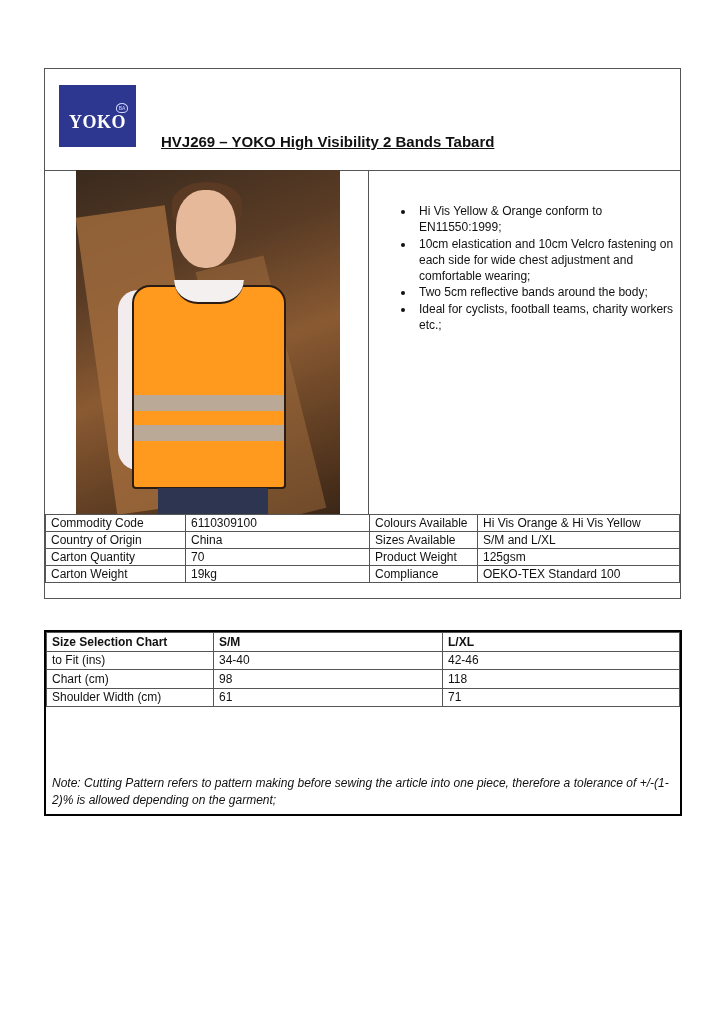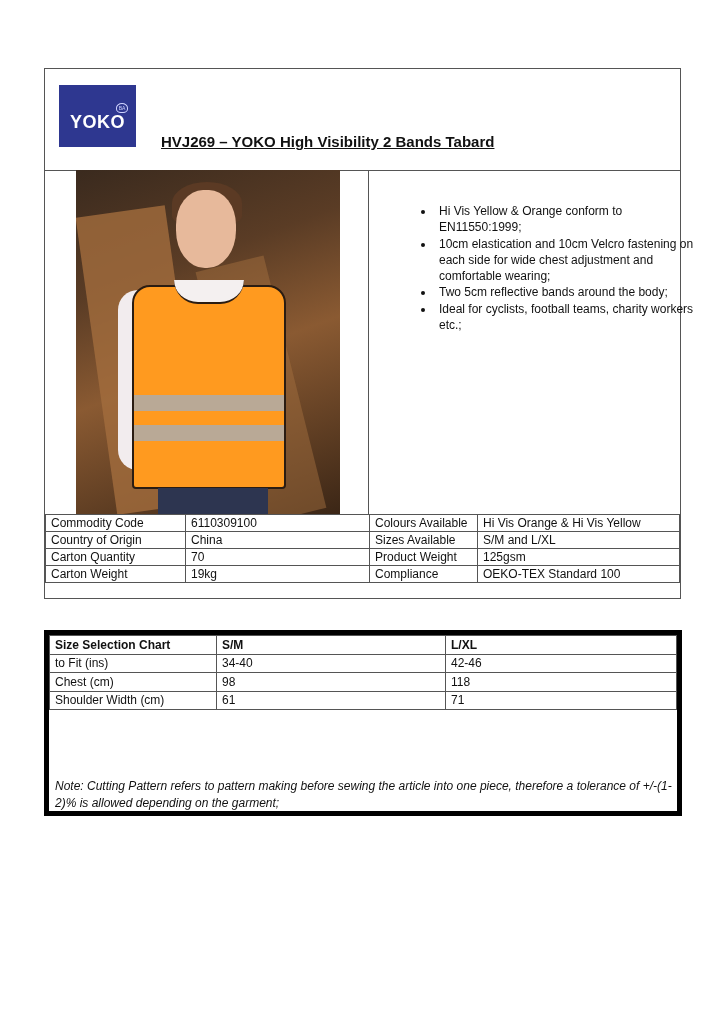--- a/index.html
+++ b/index.html
@@ -1,39 +1,39 @@
 <!DOCTYPE html>
 <html><head>
 <meta charset="utf-8">
 <style>
   html, body { margin:0; padding:0; background:#ffffff; }
   body { width:723px; height:1024px; position:relative; font-family:"Liberation Sans", sans-serif; color:#111; overflow:hidden; }
   .frame { position:absolute; left:44px; top:68px; width:637px; height:531px; border:1px solid #555; box-sizing:border-box; }
   .header-row { position:absolute; left:0; top:0; width:100%; height:101px; border-bottom:1px solid #555; }
   .logo { position:absolute; left:14px; top:16px; width:77px; height:62px; background:#2e3790; display:flex; align-items:center; justify-content:center; }
-  .logo-text { color:#fff; font-weight:bold; font-size:18px; letter-spacing:0.5px; font-family:Liberation Sans, sans-serif; position:relative;margin-top:12px; }
+  .logo-text { color:#fff; font-weight:bold; font-size:18px; letter-spacing:0.5px; font-family:Liberation Serif, serif; position:relative;margin-top:12px; }
   .logo-badge { position:absolute; right:8px; top:18px; width:10px; height:8px; border:1px solid #cfd3ff; border-radius:50% 50% 40% 40%; font-size:5px; color:#cfd3ff; line-height:8px; text-align:center; }
   .title { position:absolute; left:116px; top:64px; font-size:15px; font-weight:bold; text-decoration:underline; white-space:nowrap; }
   .photo-cell { position:absolute; left:0; top:101px; width:323px; height:344px; border-right:1px solid #555; }
   .photo { position:absolute; left:31px; top:0; width:264px; height:344px; overflow:hidden; background:linear-gradient(160deg,#3a2a1e 0%,#5a3c25 30%,#8a5a32 55%,#3b2616 100%); }
   .board { position:absolute; background:#a26d3d; opacity:0.8; }
   .person-head { position:absolute; left:100px; top:20px; width:60px; height:78px; background:#e7b99b; border-radius:45% 45% 48% 48%; }
   .hair { position:absolute; left:96px; top:12px; width:70px; height:42px; background:#5b3a24; border-radius:50% 50% 20% 20%; }
   .arm-l { position:absolute; left:42px; top:120px; width:40px; height:180px; background:#f2ecee; border-radius:20px; }
   .arm-r { position:absolute; left:178px; top:125px; width:32px; height:160px; background:#f2ecee; border-radius:16px; }
   .vest { position:absolute; left:56px; top:115px; width:150px; height:200px; background:#ff9a1f; border:2px solid #2a1c12; border-radius:18px 18px 4px 4px; }
   .neck { position:absolute; left:98px; top:110px; width:70px; height:22px; background:#f4f0f0; border-radius:0 0 30px 30px; border-bottom:2px solid #2a1c12; }
   .band { position:absolute; left:0; width:100%; height:16px; background:#b9a996; }
   .jeans { position:absolute; left:82px; top:318px; width:110px; height:30px; background:#2d3550; }
-  .features-cell { position:absolute; left:340px; top:101px; width:312px; height:344px; }
+  .features-cell { position:absolute; left:320px; top:101px; width:312px; height:344px; }
   ul.features { margin:0; position:absolute; left:28px; top:33px; width:270px; padding-left:22px; font-size:12px; line-height:16.3px; }
   ul.features li { padding-left:4px; }
   table.spec { position:absolute; left:0; top:445px; width:635px; border-collapse:collapse; font-size:12px; }
   table.spec td { border:1px solid #555; padding:0 5px; height:16px; line-height:15px; white-space:nowrap; }
-  .size-frame { position:absolute; left:44px; top:630px; width:638px; height:186px; border:5px solid #000000; box-sizing:border-box; }
+  .size-frame { position:absolute; left:44px; top:630px; width:638px; height:186px; border:2px solid #000000; box-sizing:border-box; }
   table.size { width:100%; border-collapse:collapse; font-size:12px; }
   table.size td { border:1px solid #555; height:17.5px; line-height:16px; padding:0 5px; }
   table.size td.c { text-align:left; }
   table.size tr.hdr td { font-weight:bold; }
   .note { position:absolute; left:6px; top:143px; width:625px; font-size:12px; font-style:italic; line-height:16.5px; }
 </style>
 </head>
 <body>
 
 <div class="frame">
@@ -119,21 +119,21 @@
       <td>Size Selection Chart</td>
       <td class="c">S/M</td>
       <td class="c">L/XL</td>
     </tr>
     <tr>
       <td>to Fit (ins)</td>
       <td class="c">34-40</td>
       <td class="c">42-46</td>
     </tr>
     <tr>
-      <td>Chest (cm)</td>
+      <td>Chart (cm)</td>
       <td class="c">98</td>
       <td class="c">118</td>
     </tr>
     <tr>
       <td>Shoulder Width (cm)</td>
       <td class="c">61</td>
       <td class="c">71</td>
     </tr>
   </tbody>
     </table>

